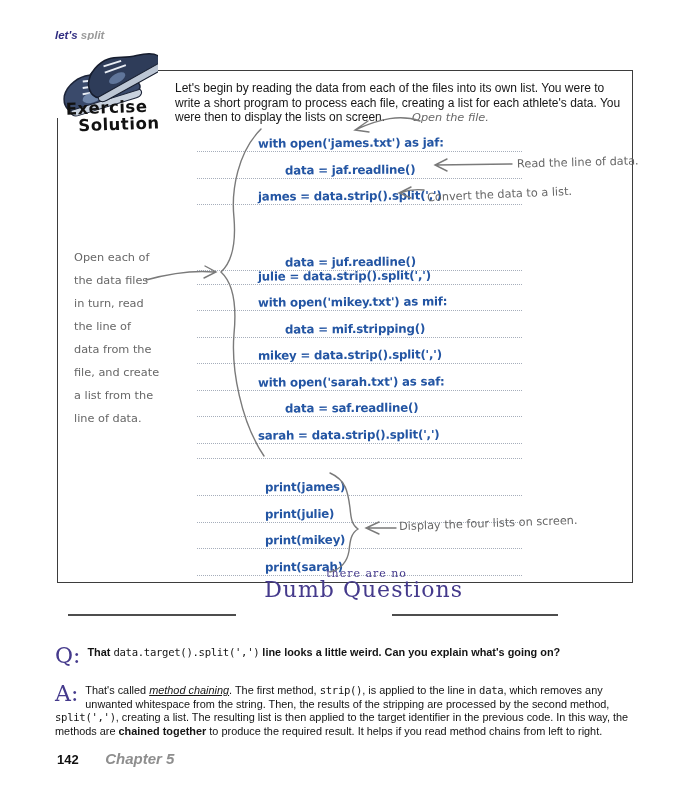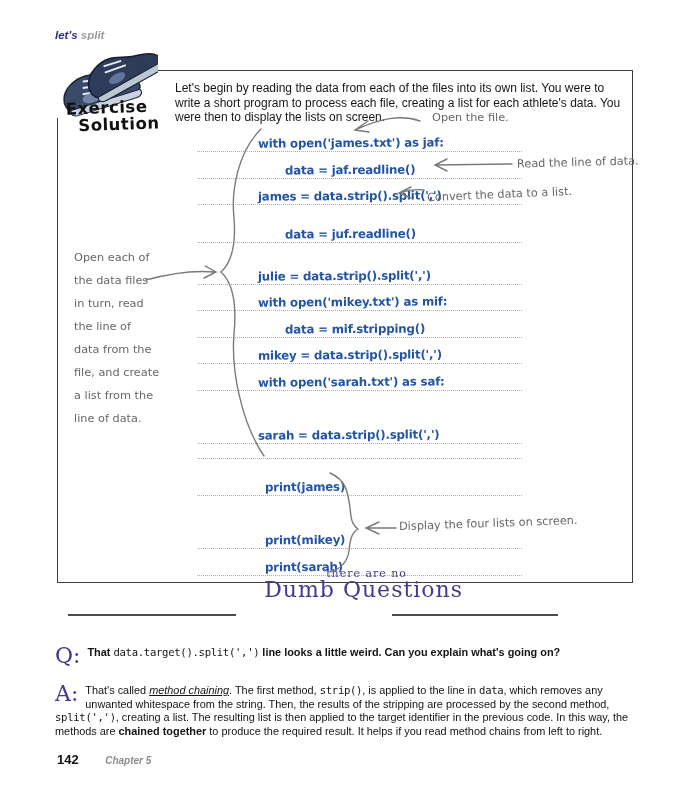--- a/index.html
+++ b/index.html
@@ -56,21 +56,21 @@
   .qa-q { top:646px; font-weight:bold; }
   .qa-a { top:684px; font-weight:normal; }
   .qa-label { float:left; font-family:"DejaVu Serif", serif; font-size:22px; line-height:20px;
     color:#453a8c; margin-right:7px; font-weight:normal; }
   .seg-m { font-family:"DejaVu Sans Mono", monospace; font-weight:normal; font-size:10.6px; letter-spacing:-0.3px; }
   .seg-i { font-style:italic;text-decoration:underline; }
   .seg-b { font-weight:bold; }
 
   .footer { position:absolute; left:57px; top:750px; z-index:2; }
   .pg-num { font-size:13px; font-weight:bold; color:#111; display:inline-block; }
-  .pg-chap { font-size:10px; font-weight:bold; font-style:italic; color:#8e8e8e; display:inline-block; margin-left:22px; }
+  .pg-chap { font-size:15px; font-weight:bold; font-style:italic; color:#8e8e8e; display:inline-block; margin-left:22px; }
 </style>
 </head>
 <body>
 
 <div class="page">
 
   <div class="run-head">
     <span class="hl">let's</span>
     <span class="hr">split</span>
   </div>
@@ -103,54 +103,60 @@
 
   <div class="code-row" style="top:129px">
       <span class="code-text">with open('james.txt') as jaf:</span>
     </div>
   <div class="code-row ind" style="top:155.5px">
       <span class="code-text">data = jaf.readline()</span>
     </div>
   <div class="code-row" style="top:182px">
       <span class="code-text">james = data.strip().split(',')</span>
     </div>
-  <div class="code-row ind" style="top:220px">
+  <div class="code-row ind" style="top:248px">
       <span class="code-text">data = juf.readline()</span>
     </div>
   <div class="code-row" style="top:261.5px">
       <span class="code-text">julie = data.strip().split(',')</span>
     </div>
   <div class="code-row" style="top:288px">
       <span class="code-text">with open('mikey.txt') as mif:</span>
     </div>
   <div class="code-row ind" style="top:314.5px">
       <span class="code-text">data = mif.stripping()</span>
     </div>
   <div class="code-row" style="top:341px">
       <span class="code-text">mikey = data.strip().split(',')</span>
     </div>
   <div class="code-row" style="top:367.5px">
       <span class="code-text">with open('sarah.txt') as saf:</span>
     </div>
+  <div class="code-row ind" style="top:394px">
+      <span class="code-text">data = saf.readline()</span>
+    </div>
   <div class="code-row" style="top:420.5px">
       <span class="code-text">sarah = data.strip().split(',')</span>
     </div>
   <div class="code-row" style="top:436px"></div>
 
   <div class="code-row print-row" style="top:472.5px">
       <span class="code-text">print(james)</span>
     </div>
+  <div class="code-row print-row" style="top:499.5px">
+      <span class="code-text">print(julie)</span>
+    </div>
   <div class="code-row print-row" style="top:526px">
       <span class="code-text">print(mikey)</span>
     </div>
   <div class="code-row print-row" style="top:552.5px">
       <span class="code-text">print(sarah)</span>
     </div>
 
-  <div class="hand" style="left:432px; top:111px;">Open the file.</div>
+  <div class="hand" style="left:412px; top:111px;font-style:italic;">Open the file.</div>
   <div class="hand" style="left:517px; top:156px; transform:rotate(-1.5deg);">Read the line of data.</div>
   <div class="hand" style="left:427px; top:188px; transform:rotate(-2.5deg);">Convert the data to a list.</div>
   <div class="hand" style="left:399px; top:517px; transform:rotate(-2deg);">Display the four lists on screen.</div>
   <div class="margin-note">Open each of
 the data files
 in turn, read
 the line of
 data from the
 file, and create
 a list from the

